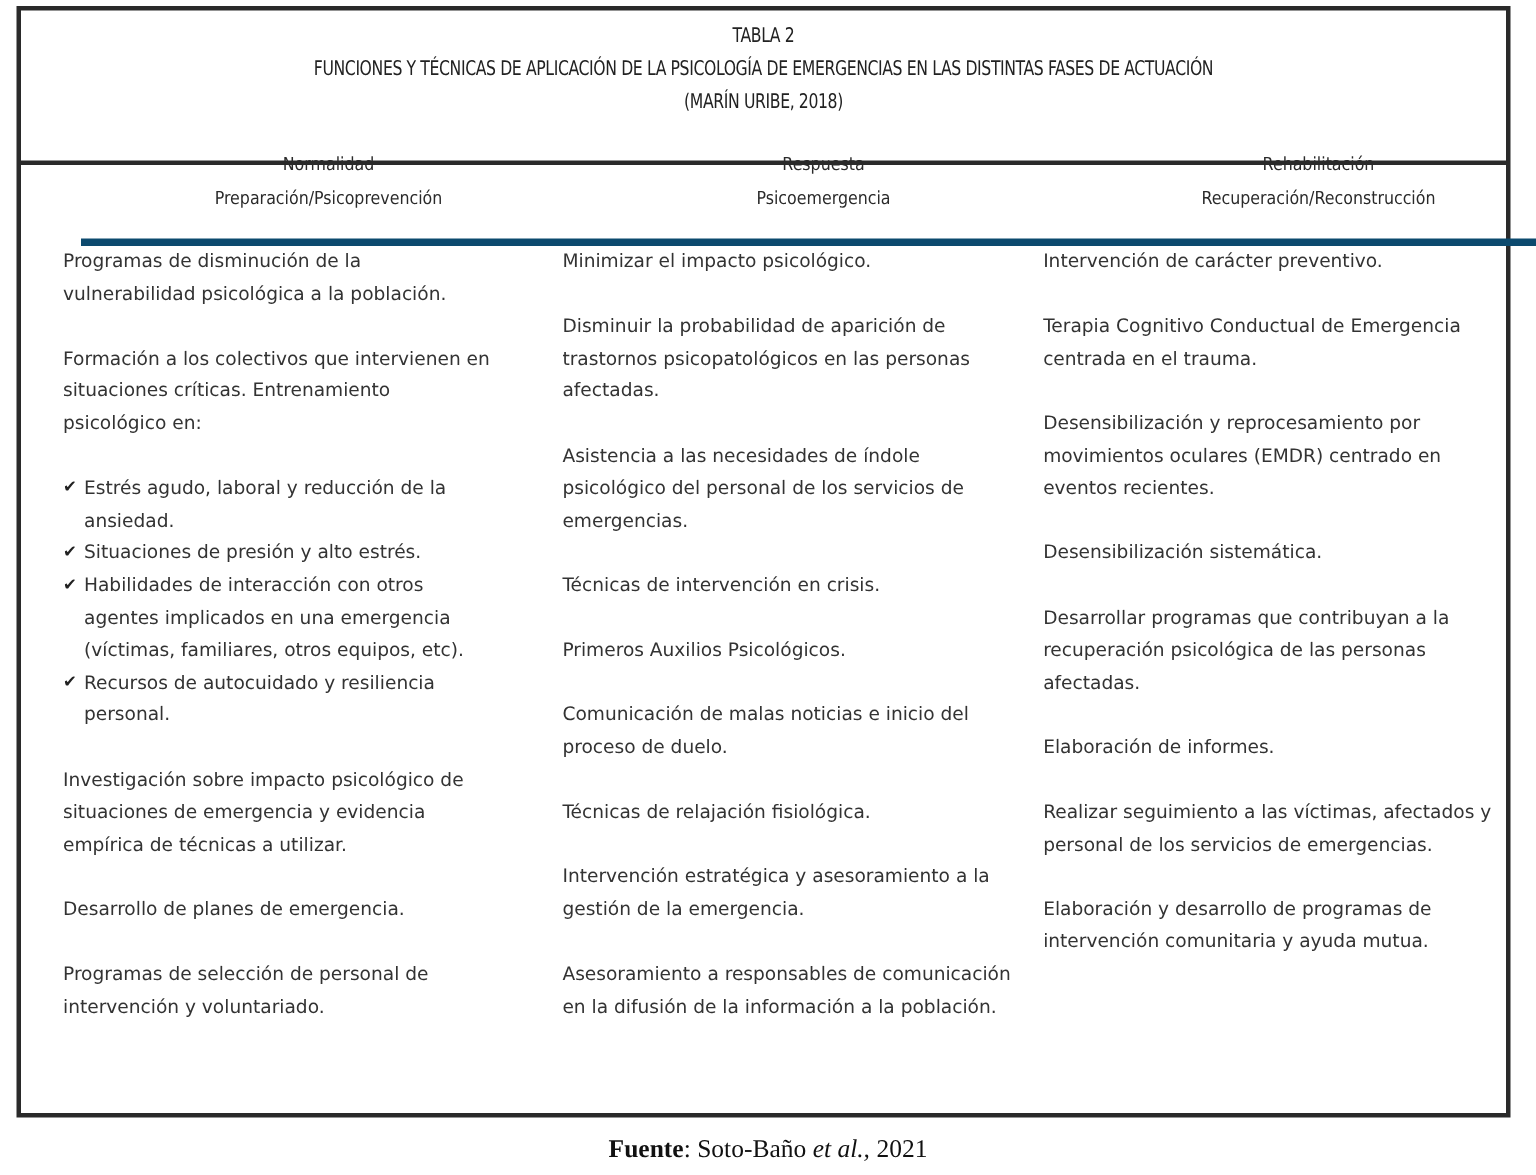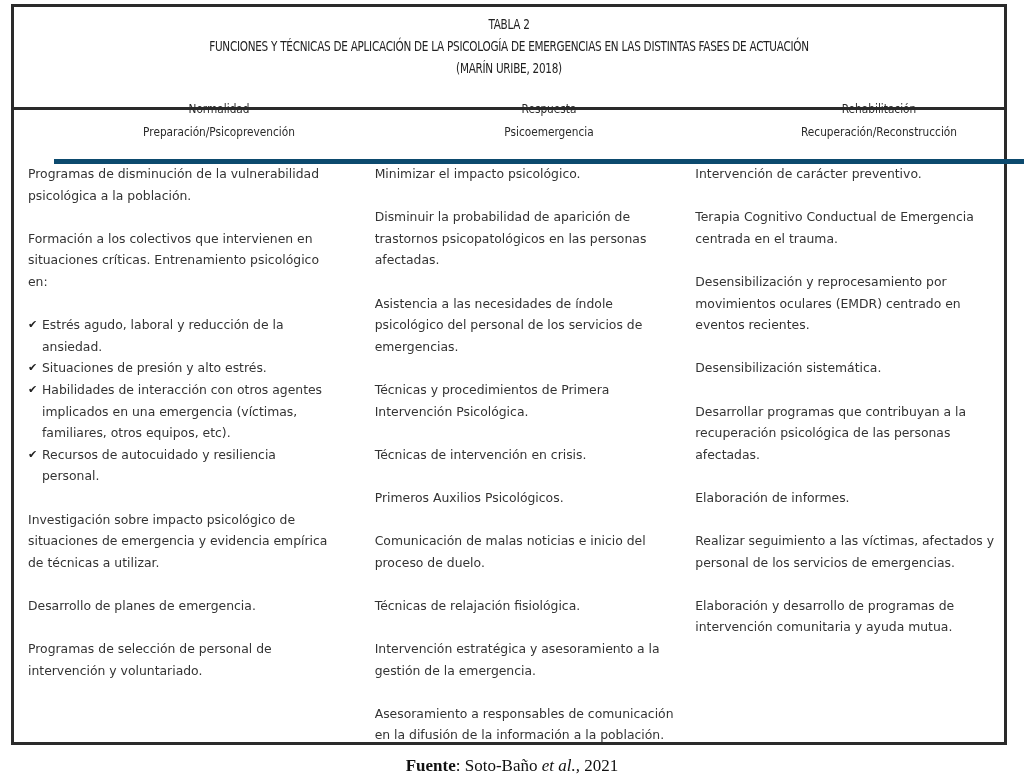--- a/index.html
+++ b/index.html
@@ -77,21 +77,21 @@
       width: 100%;
       display: flex;
     }
     .col {
       box-sizing: border-box;
       font-size: 12.4px;
       line-height: 21.6px;
       color: #333;
       padding-top: 13px;
     }
-    .col.c1 { width: 334px; padding-left: 14px; padding-right: 6px; }
+    .col.c1 { width: 334px; padding-left: 28px; padding-right: 6px; }
     .col.c2 { width: 330px; padding-left: 8px; padding-right: 6px; margin-left: 28px; }
     .col.c3 { width: 326px; padding-left: 8px; padding-right: 6px; }
     .item {
       margin: 0 0 21.6px 0;
     }
     .check-list {
       margin: 0 0 21.6px 0;
       padding: 0;
       list-style: none;
     }
@@ -169,21 +169,20 @@
       </ul>
       <p class="item">Investigación sobre impacto psicológico de situaciones de emergencia y evidencia empírica de técnicas a utilizar.</p>
       <p class="item">Desarrollo de planes de emergencia.</p>
       <p class="item">Programas de selección de personal de intervención y voluntariado.</p>
     </div>
 
     <div class="col c2">
       <p class="item">Minimizar el impacto psicológico.</p>
       <p class="item">Disminuir la probabilidad de aparición de trastornos psicopatológicos en las personas afectadas.</p>
       <p class="item">Asistencia a las necesidades de índole psicológico del personal de los servicios de emergencias.</p>
-      <p class="item">Técnicas y procedimientos de Primera Intervención Psicológica.</p>
       <p class="item">Técnicas de intervención en crisis.</p>
       <p class="item">Primeros Auxilios Psicológicos.</p>
       <p class="item">Comunicación de malas noticias e inicio del proceso de duelo.</p>
       <p class="item">Técnicas de relajación fisiológica.</p>
       <p class="item">Intervención estratégica y asesoramiento a la gestión de la emergencia.</p>
       <p class="item">Asesoramiento a responsables de comunicación en la difusión de la información a la población.</p>
     </div>
 
     <div class="col c3">
       <p class="item">Intervención de carácter preventivo.</p>

